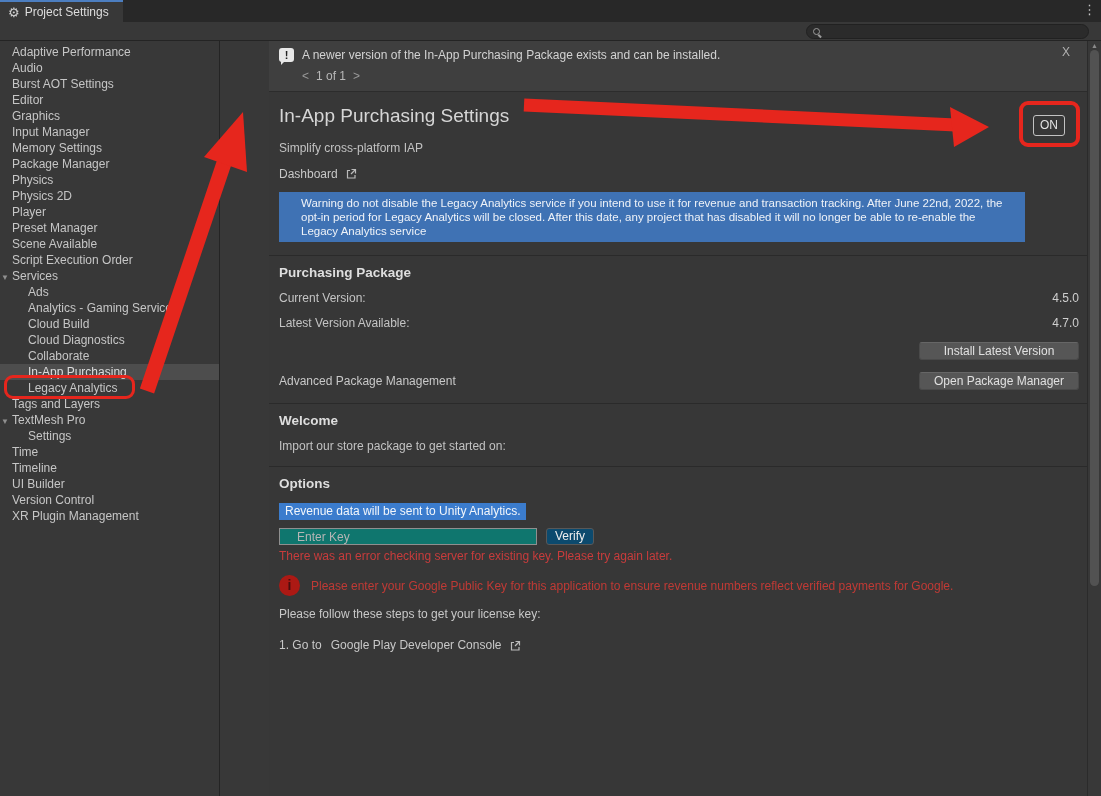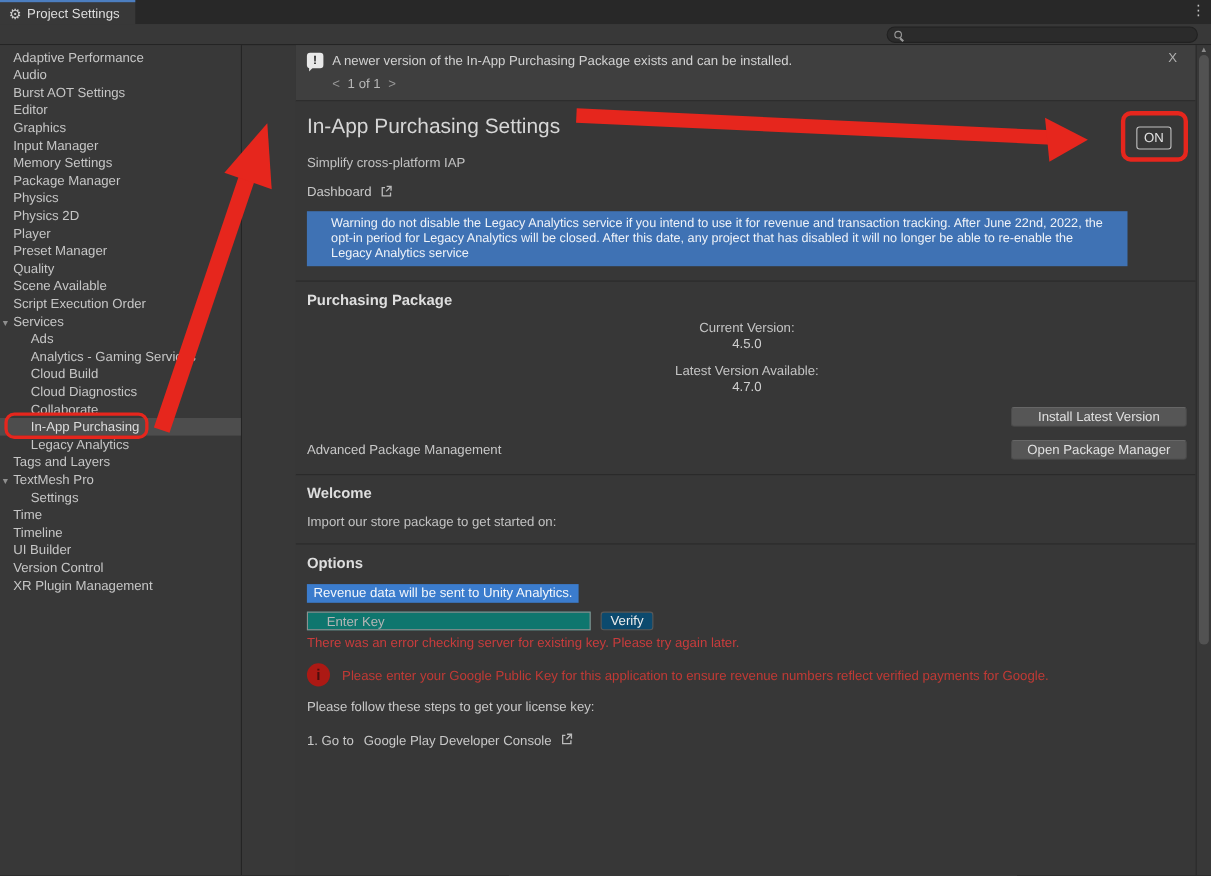--- a/index.html
+++ b/index.html
@@ -52,21 +52,21 @@
 
   .content { padding:8px 8px 0 10px; }
   h1.page-title { font-size:19px; font-weight:normal; color:#d6d6d6; margin-top:5px; }
   .subtitle { margin-top:14px; color:#c2c2c2; }
   .dash-row { margin-top:12px; display:flex; align-items:center; gap:7px; color:#c8c8c8; cursor:pointer; }
   .extlink { width:12px; height:12px; flex:0 0 auto; }
   .warnbox { margin-top:11px; width:746px; background:#3f72b4; color:#eef2f8; font-size:11.5px;
              line-height:14px; padding:4px 22px; }
   .sep { border:none; border-top:1px solid #2a2a2a; margin:13px -8px 0 -10px; }
   h2.section { font-size:13.5px; font-weight:bold; color:#dedede; margin-top:9px; }
-  .kv-row { display:flex; justify-content:flex-end; align-items:center; margin-top:11px;flex-direction:column; }
+  .kv-row { display:flex; justify-content:space-between; align-items:center; margin-top:11px; }
   .kv-row .k { color:#c4c4c4; }
   .kv-row .v { color:#cfcfcf; }
   .btn-row { display:flex; justify-content:flex-end; margin-top:12px; }
   .btn-row.with-label { justify-content:space-between; align-items:center; }
   .ubtn { background:#565656; border:1px solid #4a4a4a; border-top-color:#666; border-radius:3px;
           color:#e0e0e0; font-size:12px; height:18px; line-height:16px; padding:0 10px; width:160px;
           text-align:center; cursor:pointer; }
   .welcome-intro { margin-top:11px; color:#c2c2c2; }
   ul.stores { margin:4px 0 0 30px; list-style:none; }
   ul.stores li { height:16px; line-height:16px; color:#c2c2c2; }
@@ -79,21 +79,21 @@
                font-size:12px; padding:0 17px; font-family:"Liberation Sans", sans-serif; outline:none; }
   .key-input::placeholder { color:#b5b5b5; opacity:1; }
   .verify-btn { background:#0c4a6e; border:1px solid #585858; border-radius:3px; color:#eee;
                 font-size:12px; height:17px; line-height:15px; padding:0 8px; cursor:pointer; }
   .err-text { margin-top:4px; color:#c83c3c; font-size:12px; }
   .info-row { margin-top:12px; display:flex; align-items:center; gap:11px; }
   .info-icon { width:21px; height:21px; border-radius:50%; background:#ac1914; color:#4a0e0e;
                font-weight:bold; font-size:14px; text-align:center; line-height:21px; flex:0 0 auto; }
   .google-warn { color:#c03a35; font-size:12px; }
   .steps-intro { margin-top:11px; color:#c8c8c8; }
-  .step1 { margin-top:17px; display:flex; align-items:flex-start; gap:4px; color:#c8c8c8; }
+  .step1 { margin-top:17px; display:flex; align-items:flex-end; gap:4px; color:#c8c8c8; }
   .step1 .link { margin-left:5px; cursor:pointer; }
 
   
   .on-btn { position:absolute; left:1033px; top:115px; width:32px; height:21px; border:1px solid #c2c2c2;
             border-radius:3px; color:#e2e2e2; font-size:12px; text-align:center; line-height:19px;
             cursor:pointer; z-index:5; background:transparent; }
 
   
   .scrollbar { position:absolute; left:1087px; top:41px; width:14px; height:755px; background:#383838;
                border-left:1px solid #2b2b2b; }
@@ -133,21 +133,20 @@
     <div class="side-item">Burst AOT Settings</div>
     <div class="side-item">Editor</div>
     <div class="side-item">Graphics</div>
     <div class="side-item">Input Manager</div>
     <div class="side-item">Memory Settings</div>
     <div class="side-item">Package Manager</div>
     <div class="side-item">Physics</div>
     <div class="side-item">Physics 2D</div>
     <div class="side-item">Player</div>
     <div class="side-item">Preset Manager</div>
-    <div class="side-item">Quality</div>
     <div class="side-item">Scene Available</div>
     <div class="side-item">Script Execution Order</div>
     <div class="side-item">
       <span class="fold">▼</span>
       <span>Services</span>
     </div>
     <div class="side-item child">Ads</div>
     <div class="side-item child">Analytics - Gaming Services</div>
     <div class="side-item child">Cloud Build</div>
     <div class="side-item child">Cloud Diagnostics</div>

